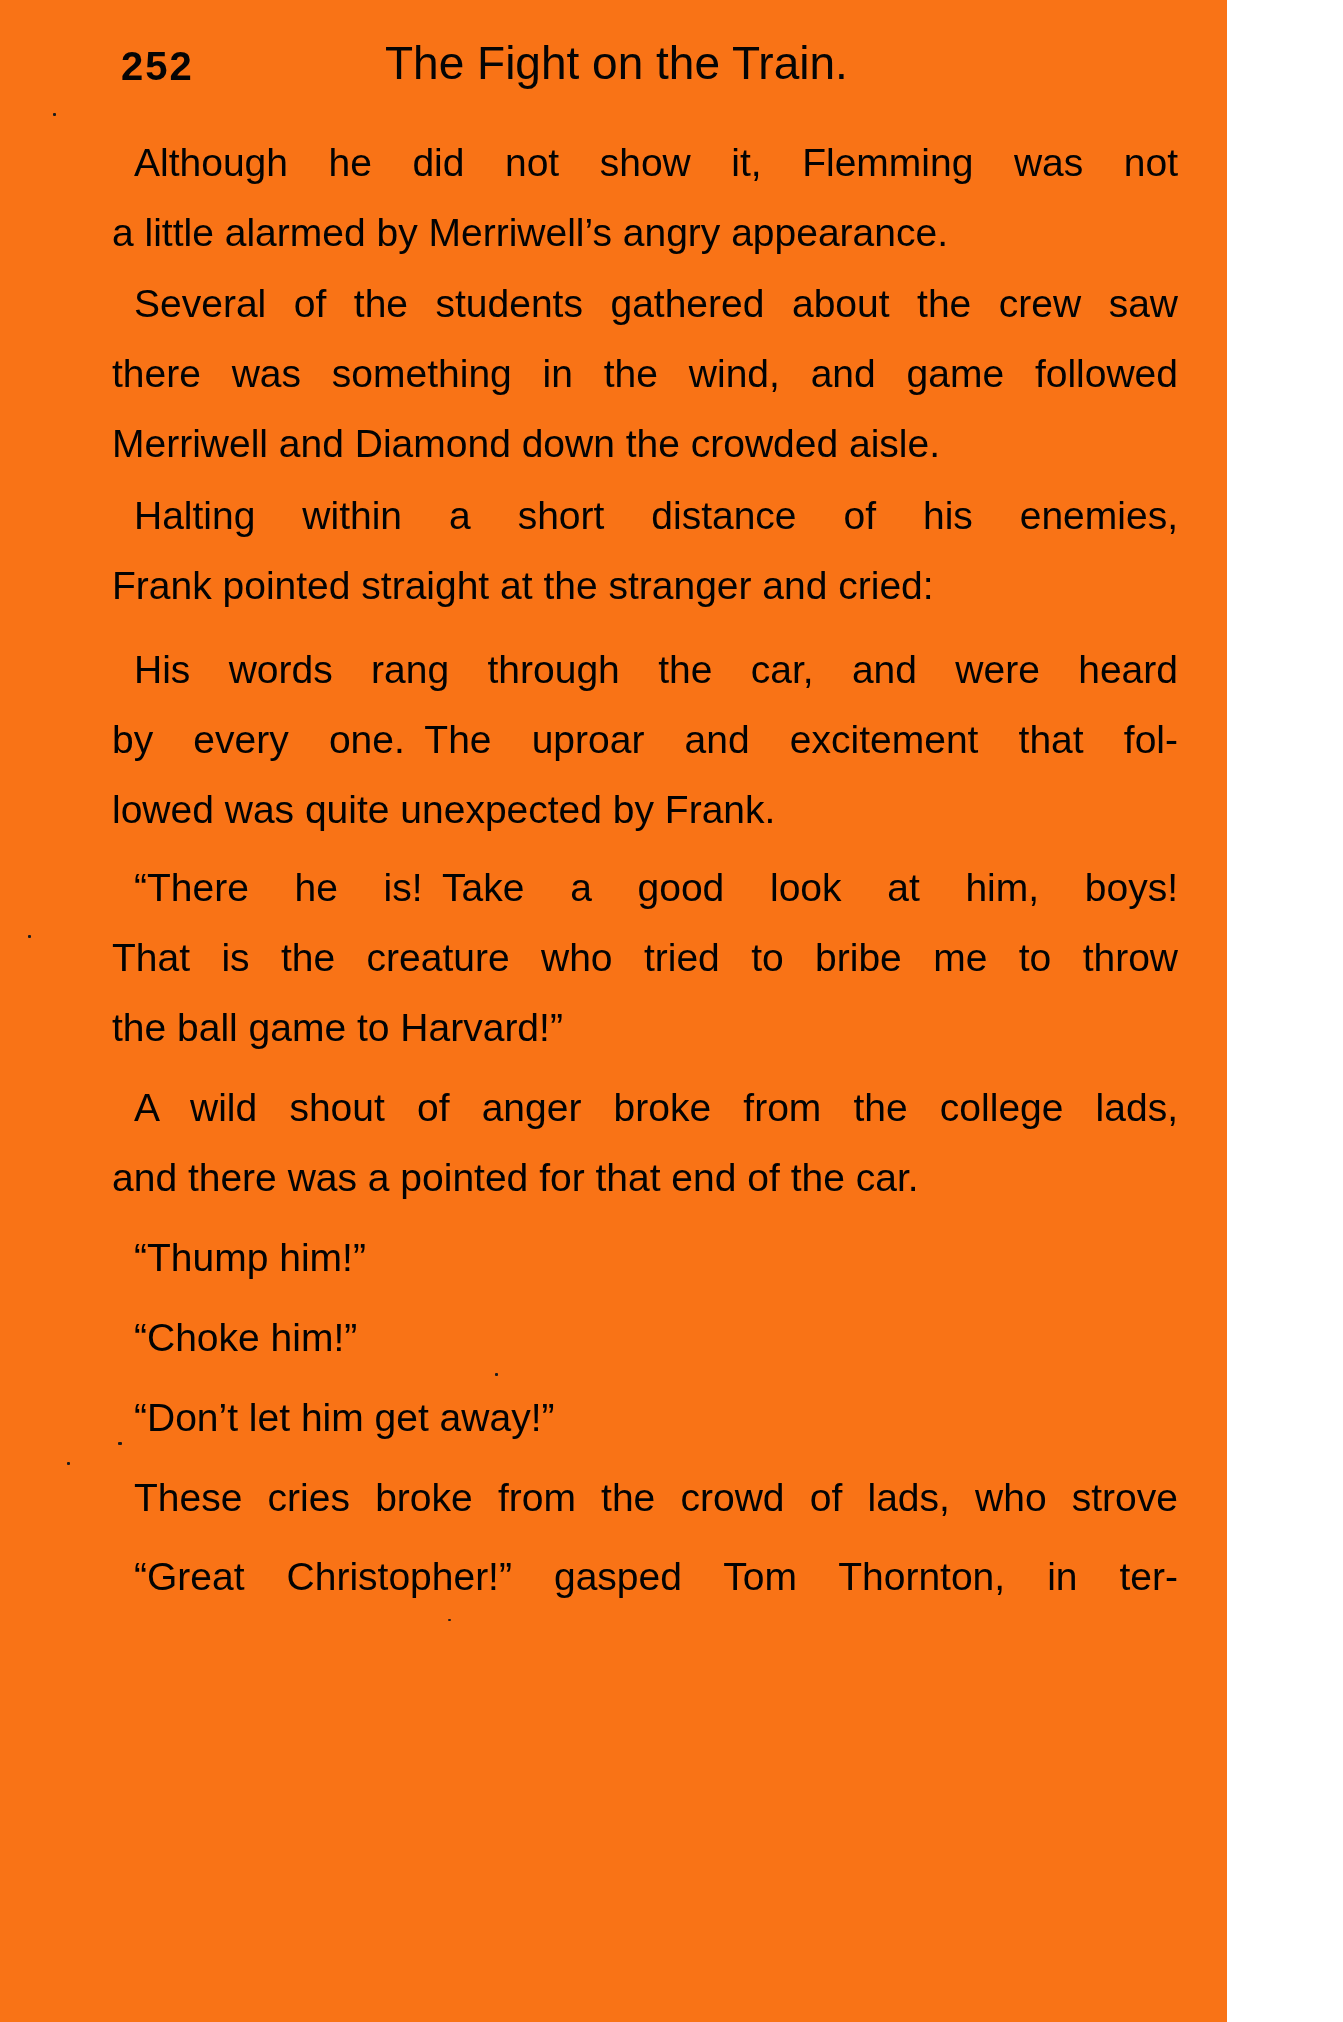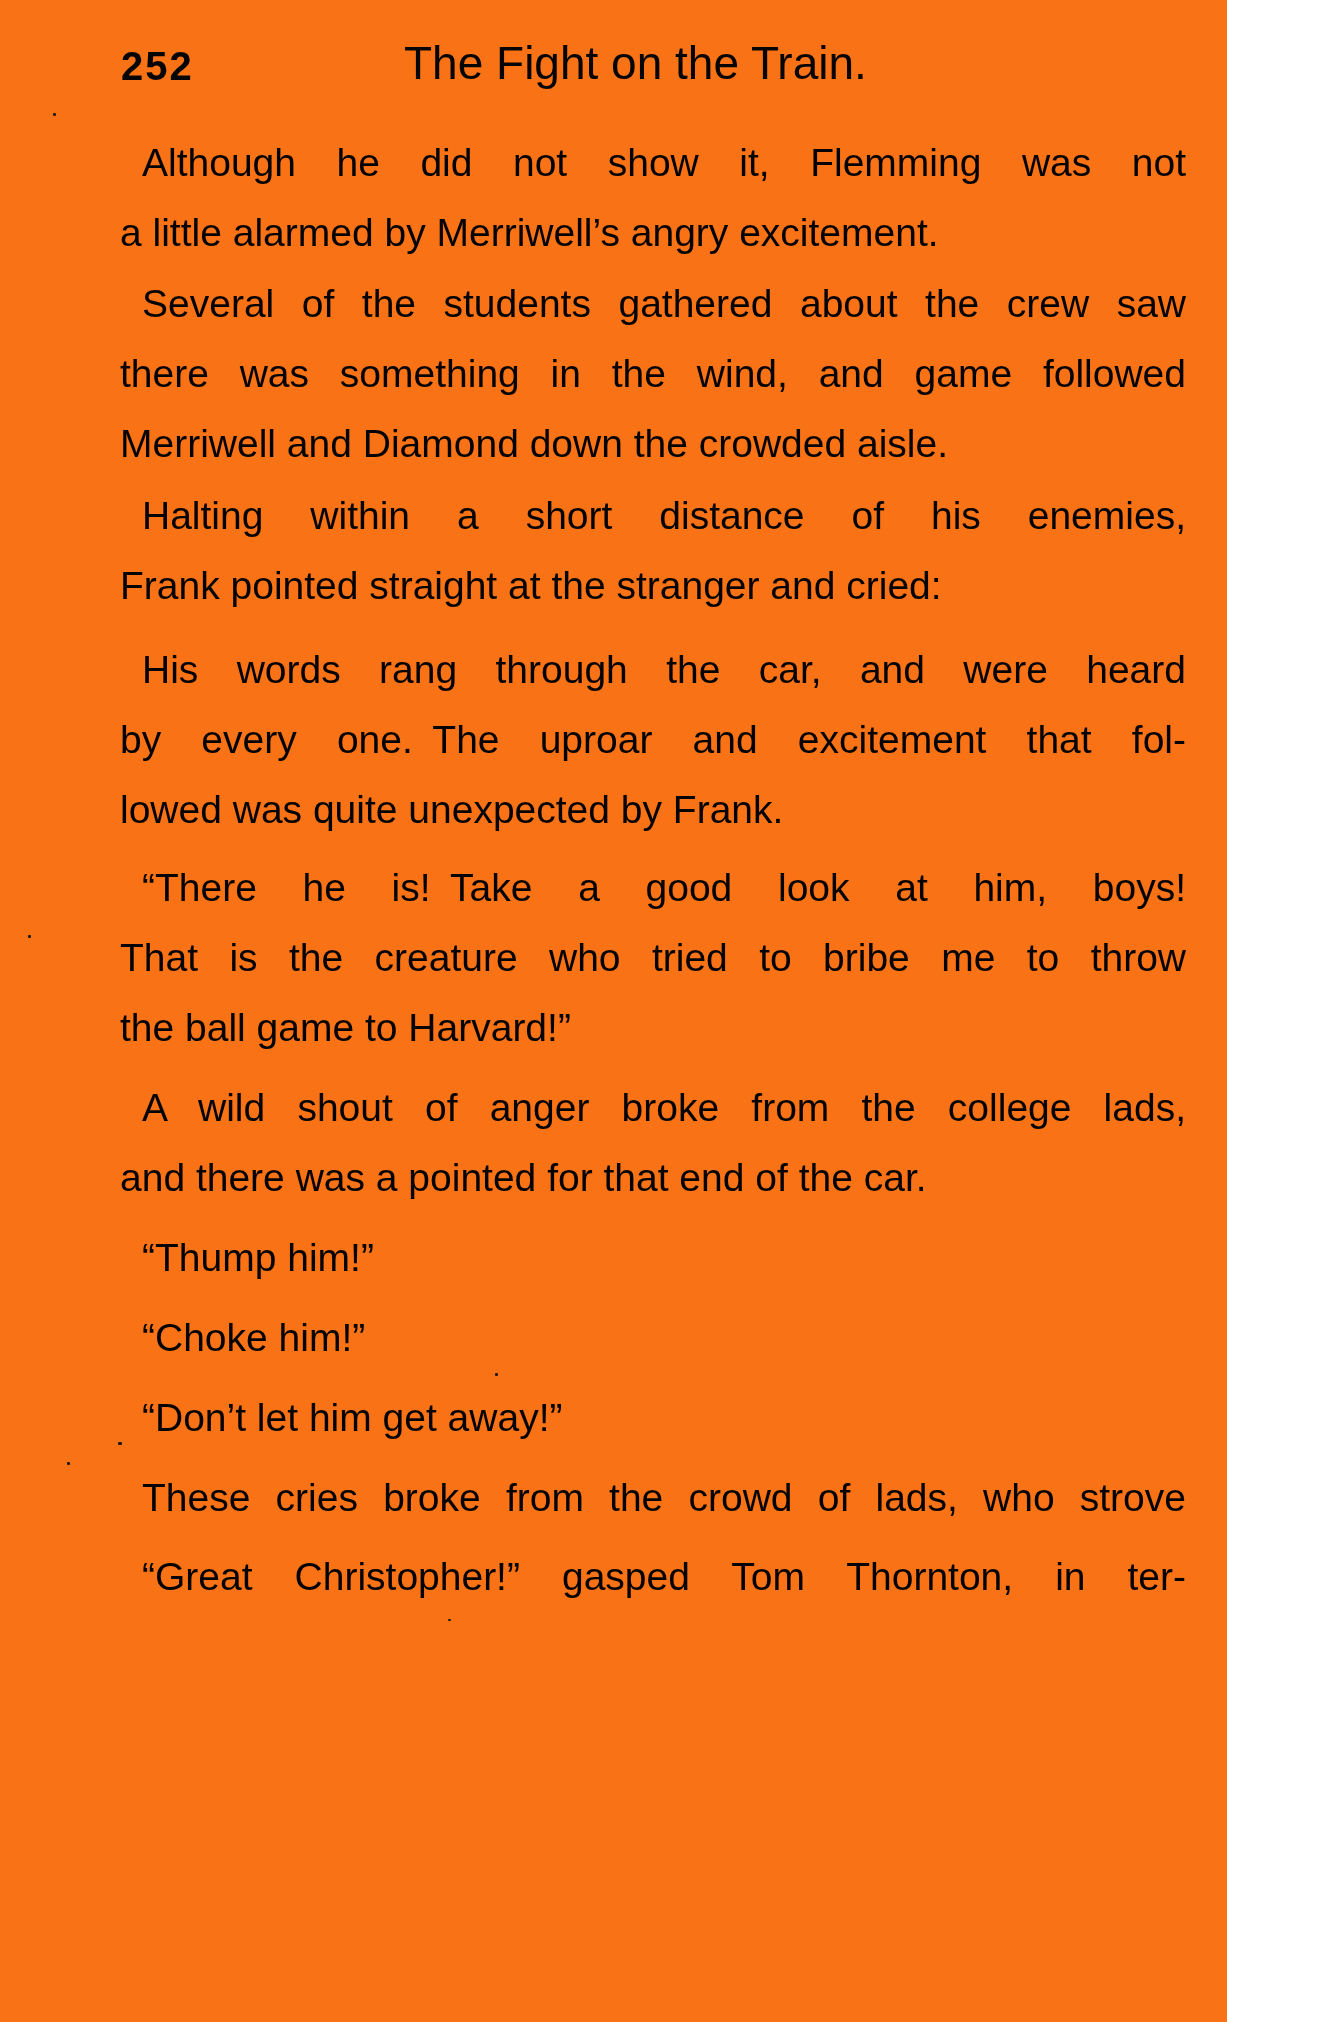--- a/index.html
+++ b/index.html
@@ -20,30 +20,30 @@
     position: absolute;
     left: 121px;
     top: 44px;
     font-size: 40px;
     font-weight: 700;
     letter-spacing: 2px;
     color: #050505;
   }
   .title {
     position: absolute;
-    left: 404px;
+    left: 385px;
     top: 36px;
     font-size: 46px;
     font-weight: 400;
     white-space: nowrap;
     color: #050505;
   }
   .bodytext {
     position: absolute;
-    left: 120px;
+    left: 112px;
     top: 128px;
     width: 1066px;
     font-size: 39px;
     line-height: 70px;
     color: #030303;
   }
   .para { margin: 0 0 10px 0; }
   .para:nth-child(1)  { margin-bottom: 1px; }
   .para:nth-child(2)  { margin-bottom: 2px; }
   .para:nth-child(3)  { margin-bottom: 14px; }
@@ -65,21 +65,21 @@
 </head>
 <body>
 
 <div class="sheet">
   <div class="pagenum">252</div>
   <div class="title">The Fight on the Train.</div>
 
   <div class="bodytext">
       <div class="para">
         <div class="line j">Although he did not show it, Flemming was not</div>
-        <div class="line">a little alarmed by Merriwell’s angry excitement.</div>
+        <div class="line">a little alarmed by Merriwell’s angry appearance.</div>
       </div>
       <div class="para">
         <div class="line j">Several of the students gathered about the crew saw</div>
         <div class="line j">there was something in the wind, and game followed</div>
         <div class="line">Merriwell and Diamond down the crowded aisle.</div>
       </div>
       <div class="para">
         <div class="line j">Halting within a short distance of his enemies,</div>
         <div class="line">Frank pointed straight at the stranger and cried:</div>
       </div>

